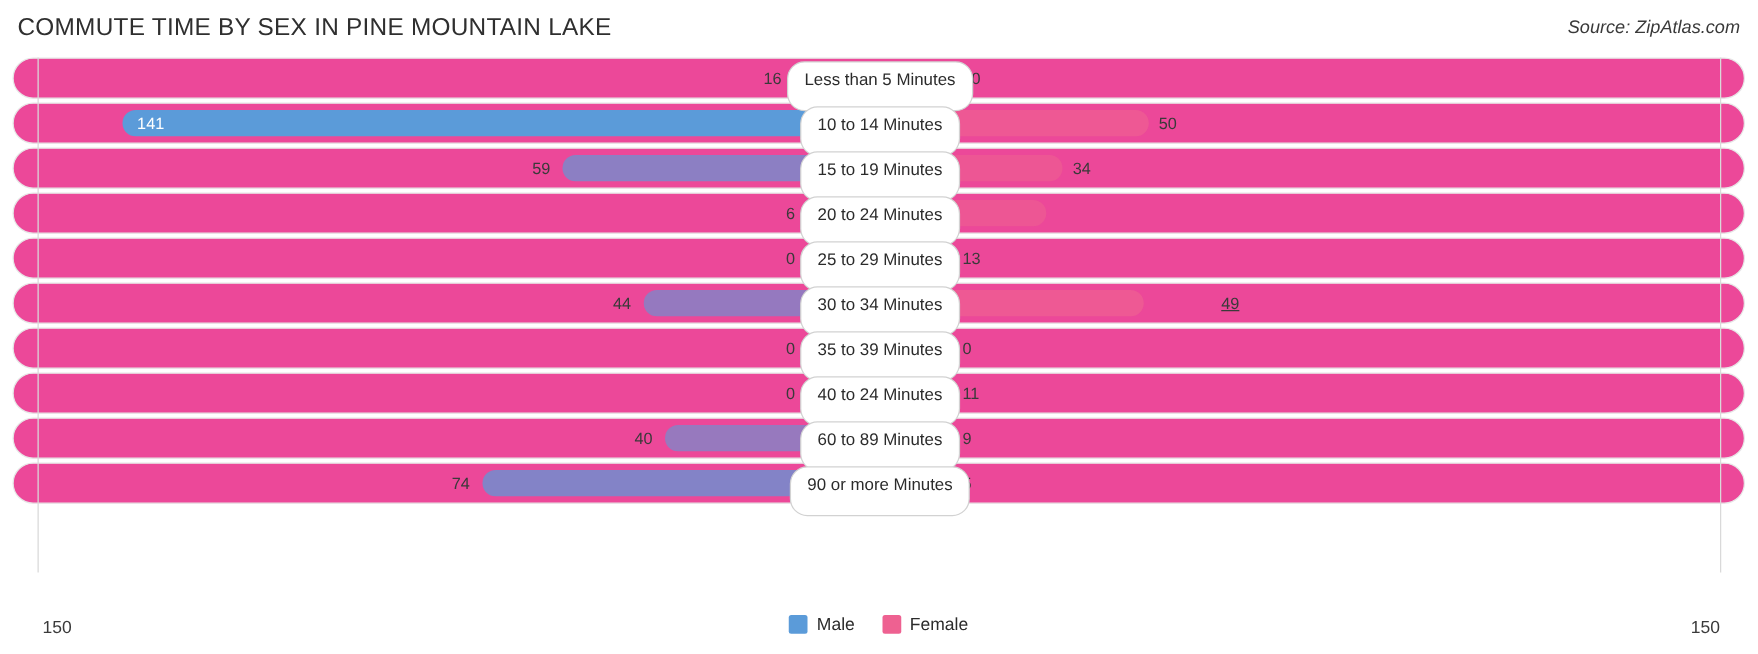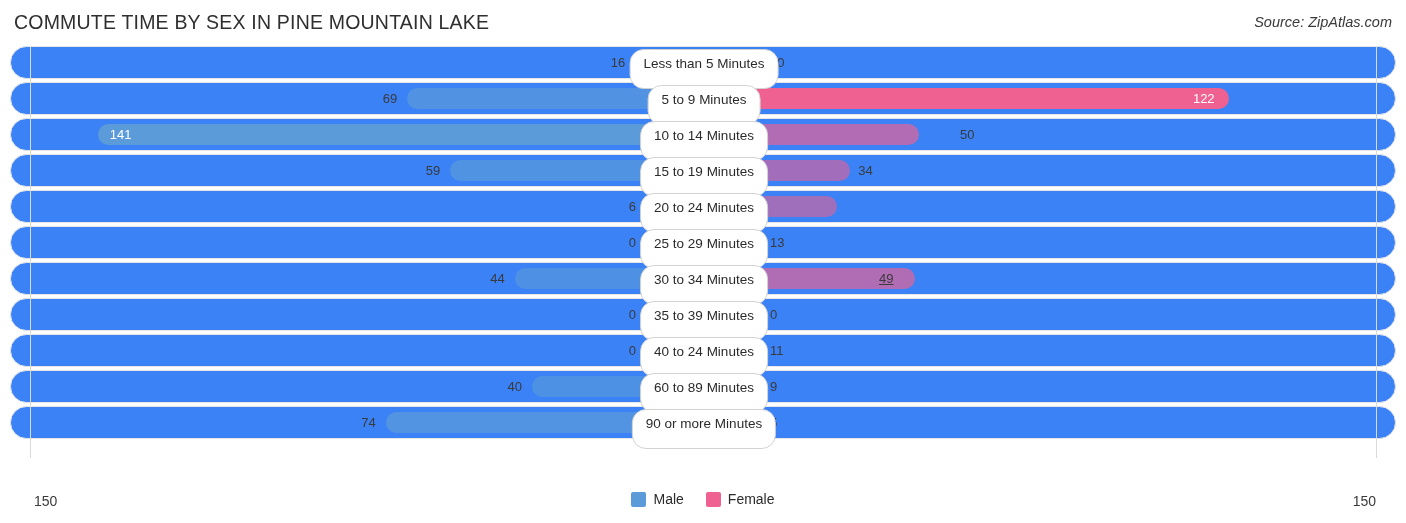--- a/index.html
+++ b/index.html
@@ -62,21 +62,21 @@
     position: absolute;
     left: 0;
     right: 0;
     top: 0;
   }
 
   .row {
     position: relative;
     height: 33px;
     margin-bottom: 3px;
-    background: #3b82f6;
+    background: #ec4899;
     border: 1px solid #e6e6e6;
     border-radius: 17px;
     box-sizing: border-box;
   }
 
   
   .track {
     position: absolute;
     left: 0; right: 0; top: 0; bottom: 0;
   }
@@ -180,33 +180,24 @@
         <div class="track">
           <div class="bar male" style="left: 624.2px; width: 68.8px; opacity: 0.486;"></div>
           <div class="bar female" style="left: 693px; width: 58px; opacity: 0.468;"></div>
           <div class="bar-value" style="right: 769.8px;">16</div>
           <div class="bar-value" style="left: 759px;">10</div>
           <div class="cat-pill" style="left: 693px;">Less than 5 Minutes</div>
         </div>
       </div>
       <div class="row">
         <div class="track">
-          <div class="bar male" style="left: 396.3px; width: 296.7px; opacity: 0.704;"></div>
-          <div class="bar female" style="left: 693px; width: 524.6px; opacity: 1;"></div>
-          <div class="bar-value" style="right: 997.7px;">69</div>
-          <div class="bar-value inside" style="right: 180.4px;">122</div>
-          <div class="cat-pill" style="left: 693px;">5 to 9 Minutes</div>
-        </div>
-      </div>
-      <div class="row">
-        <div class="track">
           <div class="bar male" style="left: 86.7px; width: 606.3px; opacity: 1;"></div>
           <div class="bar female" style="left: 693px; width: 215px; opacity: 0.658;"></div>
           <div class="bar-value inside" style="left: 98.7px;">141</div>
-          <div class="bar-value" style="left: 949px;">50</div>
+          <div class="bar-value" style="left: 916px;">50</div>
           <div class="cat-pill" style="left: 693px;">10 to 14 Minutes</div>
         </div>
       </div>
       <div class="row">
         <div class="track">
           <div class="bar male" style="left: 439.3px; width: 253.7px; opacity: 0.663;"></div>
           <div class="bar female" style="left: 693px; width: 146.2px; opacity: 0.582;"></div>
           <div class="bar-value" style="right: 954.7px;">59</div>
           <div class="bar-value" style="left: 847.2px;">34</div>
           <div class="cat-pill" style="left: 693px;">15 to 19 Minutes</div>
@@ -228,21 +219,21 @@
           <div class="bar-value" style="right: 759px;">0</div>
           <div class="bar-value" style="left: 759px;">13</div>
           <div class="cat-pill" style="left: 693px;">25 to 29 Minutes</div>
         </div>
       </div>
       <div class="row">
         <div class="track">
           <div class="bar male" style="left: 503.8px; width: 189.2px; opacity: 0.601;"></div>
           <div class="bar female" style="left: 693px; width: 210.7px; opacity: 0.653;"></div>
           <div class="bar-value" style="right: 890.2px;">44</div>
-          <div class="bar-value" style="left: 868px; text-decoration: underline;">49</div>
+          <div class="bar-value" style="left: 966px; text-decoration: underline;">49</div>
           <div class="cat-pill" style="left: 693px;">30 to 34 Minutes</div>
         </div>
       </div>
       <div class="row">
         <div class="track">
           <div class="bar male" style="left: 635px; width: 58px; opacity: 0.42;"></div>
           <div class="bar female" style="left: 693px; width: 58px; opacity: 0.42;"></div>
           <div class="bar-value" style="right: 759px;">0</div>
           <div class="bar-value" style="left: 759px;">0</div>
           <div class="cat-pill" style="left: 693px;">35 to 39 Minutes</div>

